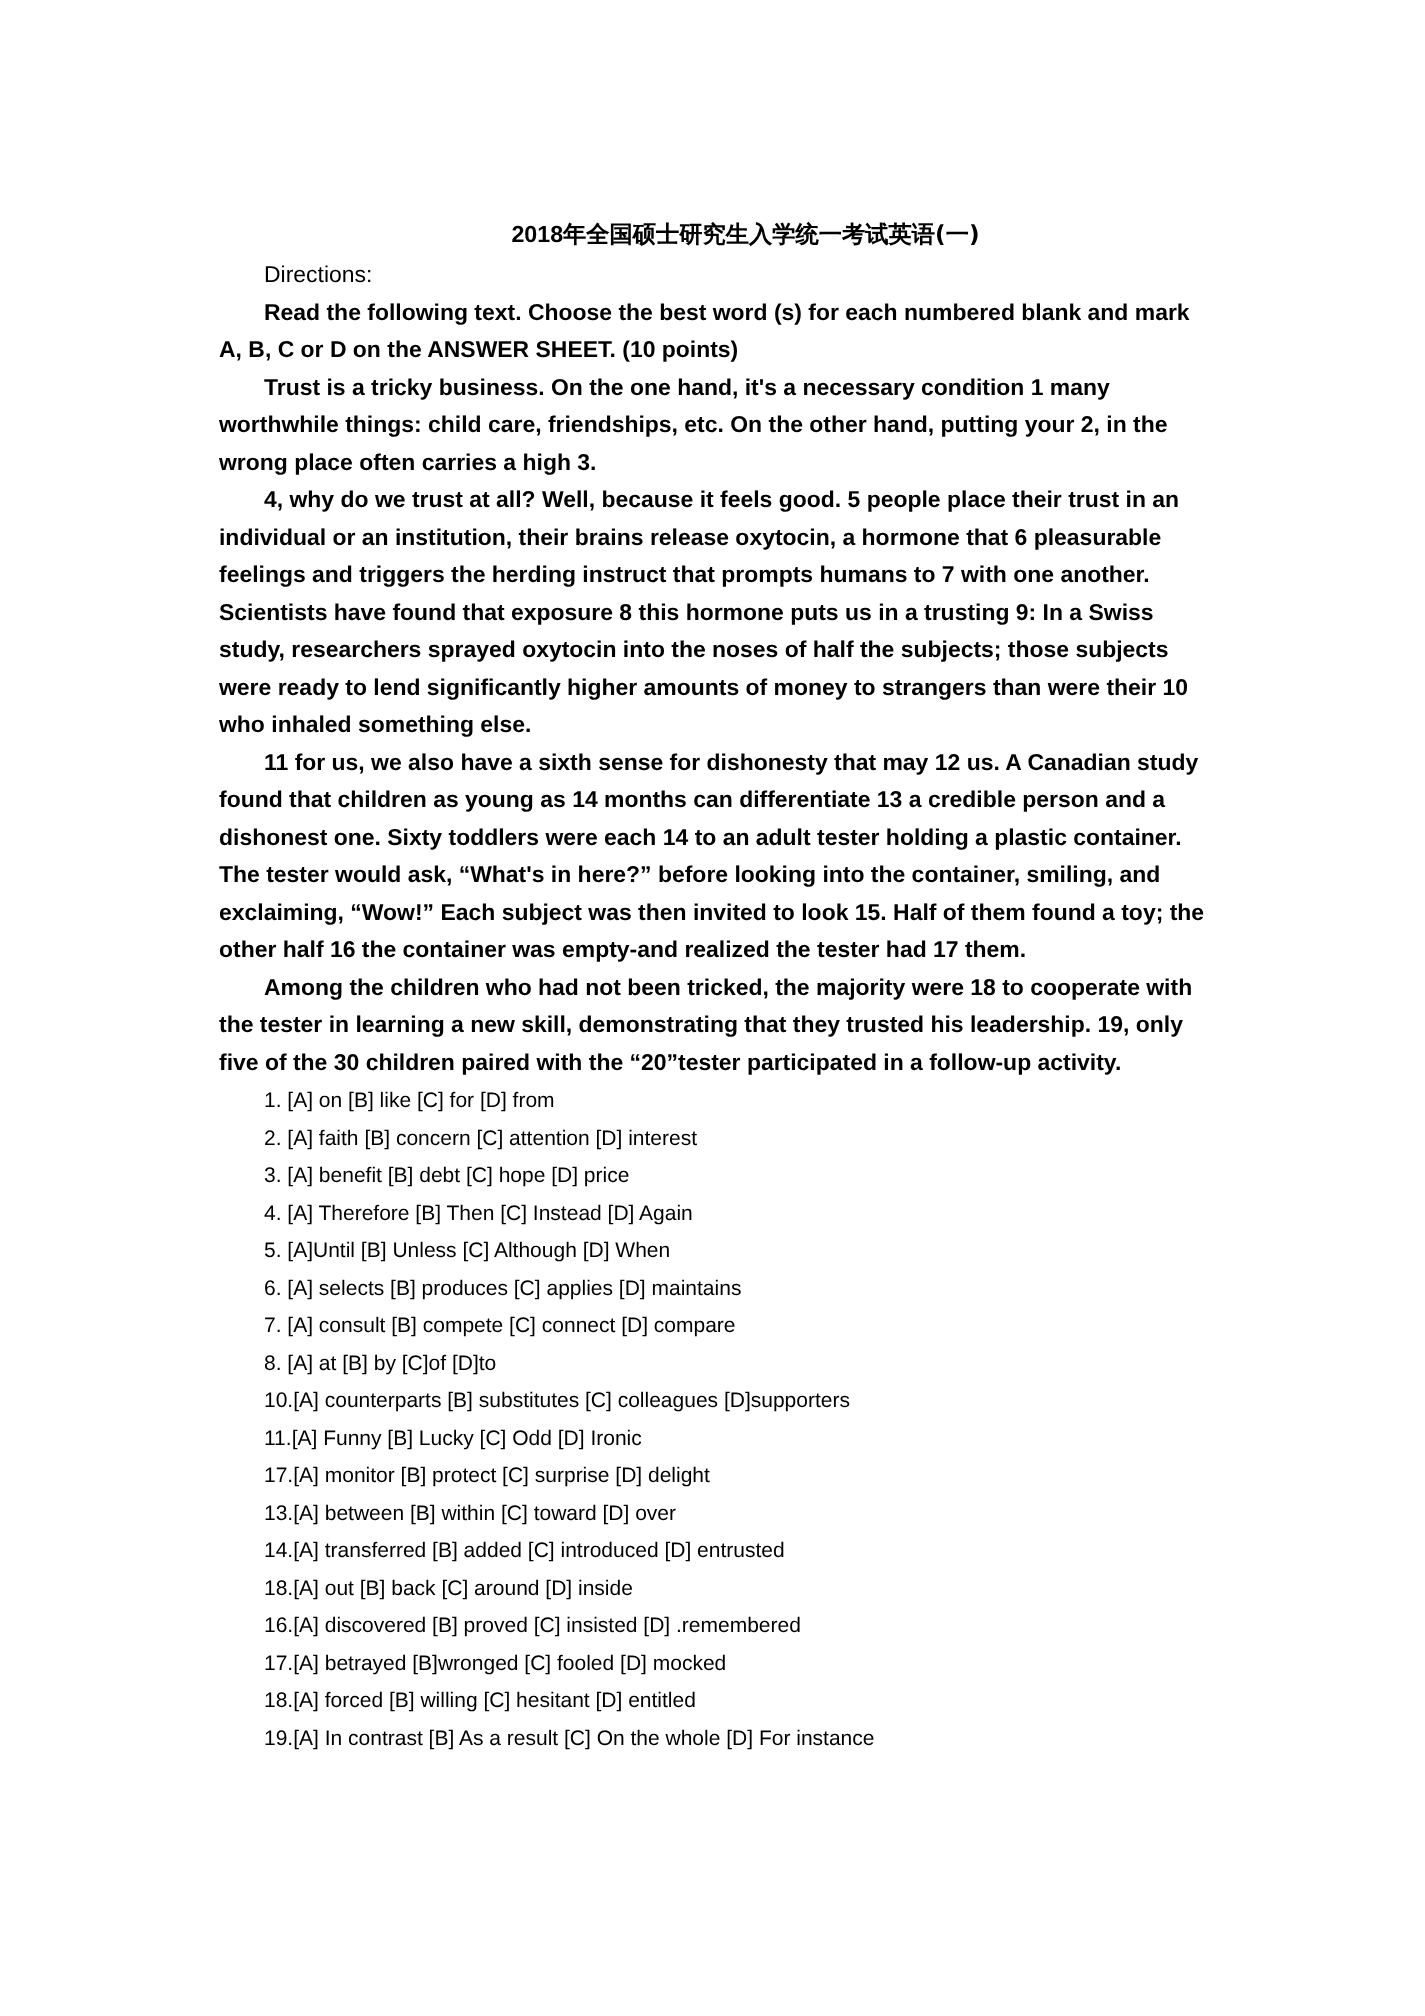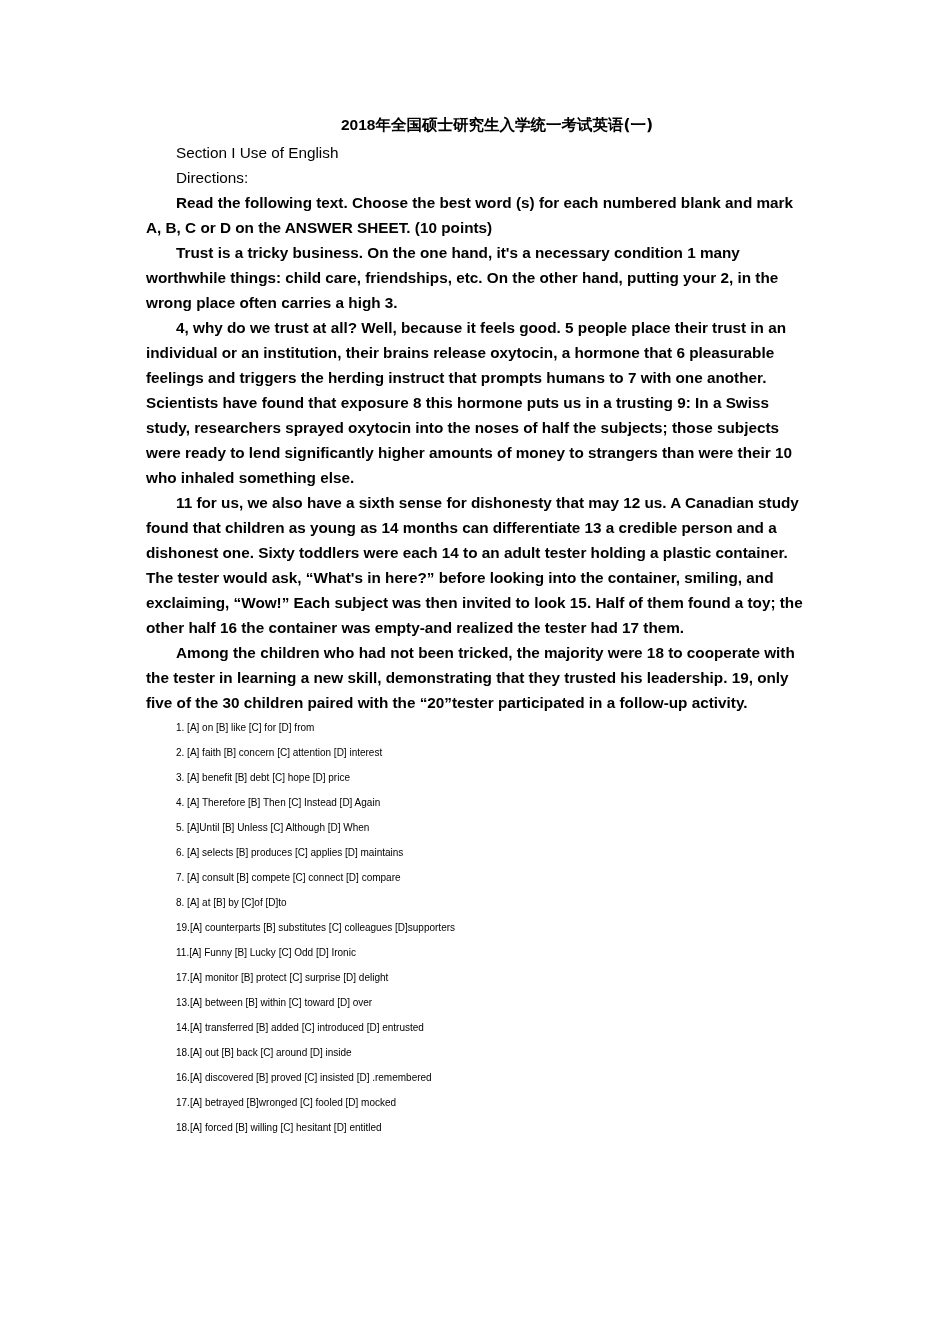--- a/index.html
+++ b/index.html
@@ -15,20 +15,21 @@
     -webkit-font-smoothing: antialiased;
   }
   .page {
     position: relative;
     width: 950px;
     height: 1140px;
     background: #ffffff;
     box-sizing: border-box;
     padding: 0;
     overflow: hidden;
+    margin-top: 32px;
   }
   .content {
     position: absolute;
     left: 146px;
     top: 112px;
     width: 662px;
   }
   .doc-title {
     font-size: 15.5px;
     line-height: 25px;
@@ -55,56 +56,55 @@
     text-align: left;
     white-space: pre-wrap;
     font-weight: bold;
   }
   .options {
     margin: 0;
     padding: 0;
     list-style: none;
   }
   .option-item {
-    font-size: 10px;
+    font-size: 14px;
     line-height: 25px;
     margin: 0;
     padding-left: 30px;
     white-space: pre-wrap;
   }
 </style>
 </head>
 <body>
 
 <div class="page">
   <div class="content">
 
     <h1 class="doc-title"><span>2018</span><span class="cjk">年全国硕士研究生入学统一考试英语(一)</span></h1>
 
-    <p class="line">Section I Use of English</p>
 
     <p class="line">Directions:</p>
 
     <p class="para">Read the following text. Choose the best word (s) for each numbered blank and mark A, B, C or D on the ANSWER SHEET. (10 points)</p>
 
     <p class="para">Trust is a tricky business. On the one hand, it's a necessary condition 1 many worthwhile things: child care, friendships, etc. On the other hand, putting your 2, in the wrong place often carries a high 3.</p>
     <p class="para">4, why do we trust at all? Well, because it feels good. 5 people place their trust in an individual or an institution, their brains release oxytocin, a hormone that 6 pleasurable feelings and triggers the herding instruct that prompts humans to 7 with one another. Scientists have found that exposure 8 this hormone puts us in a trusting 9: In a Swiss study, researchers sprayed oxytocin into the noses of half the subjects; those subjects were ready to lend significantly higher amounts of money to strangers than were their 10 who inhaled something else.</p>
     <p class="para">11 for us, we also have a sixth sense for dishonesty that may 12 us. A Canadian study found that children as young as 14 months can differentiate 13 a credible person and a dishonest one. Sixty toddlers were each 14 to an adult tester holding a plastic container. The tester would ask, “What's in here?” before looking into the container, smiling, and exclaiming, “Wow!” Each subject was then invited to look 15. Half of them found a toy; the other half 16 the container was empty-and realized the tester had 17 them.</p>
     <p class="para">Among the children who had not been tricked, the majority were 18 to cooperate with the tester in learning a new skill, demonstrating that they trusted his leadership. 19, only five of the 30 children paired with the “20”tester participated in a follow-up activity.</p>
 
     <ul class="options">
       <li class="option-item">1. [A] on [B] like [C] for [D] from</li>
       <li class="option-item">2. [A] faith [B] concern [C] attention [D] interest</li>
       <li class="option-item">3. [A] benefit [B] debt [C] hope [D] price</li>
       <li class="option-item">4. [A] Therefore [B] Then [C] Instead [D] Again</li>
       <li class="option-item">5. [A]Until [B] Unless [C] Although [D] When</li>
       <li class="option-item">6. [A] selects [B] produces [C] applies [D] maintains</li>
       <li class="option-item">7. [A] consult [B] compete [C] connect [D] compare</li>
       <li class="option-item">8. [A] at [B] by [C]of [D]to</li>
-      <li class="option-item">19.[A] counterparts [B] substitutes [C] colleagues [D]supporters</li>
+      <li class="option-item">10.[A] counterparts [B] substitutes [C] colleagues [D]supporters</li>
       <li class="option-item">11.[A] Funny [B] Lucky [C] Odd [D] Ironic</li>
       <li class="option-item">17.[A] monitor [B] protect [C] surprise [D] delight</li>
       <li class="option-item">13.[A] between [B] within [C] toward [D] over</li>
       <li class="option-item">14.[A] transferred [B] added [C] introduced [D] entrusted</li>
       <li class="option-item">18.[A] out [B] back [C] around [D] inside</li>
       <li class="option-item">16.[A] discovered [B] proved [C] insisted [D] .remembered</li>
       <li class="option-item">17.[A] betrayed [B]wronged [C] fooled [D] mocked</li>
       <li class="option-item">18.[A] forced [B] willing [C] hesitant [D] entitled</li>
       <li class="option-item">19.[A] In contrast [B] As a result [C] On the whole [D] For instance</li>
     </ul>

